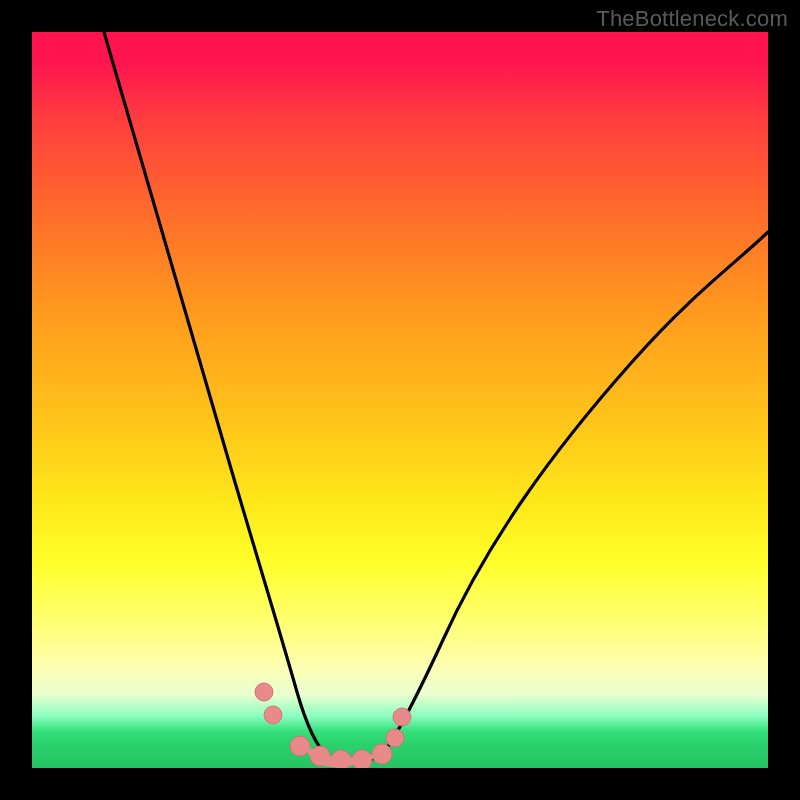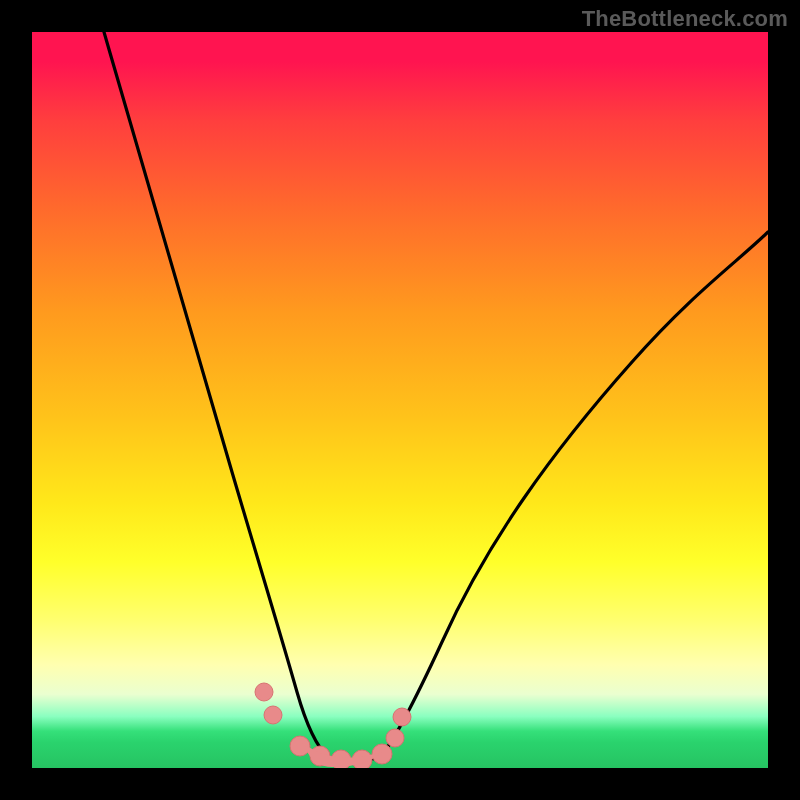--- a/index.html
+++ b/index.html
@@ -11,21 +11,20 @@
     background: #000;
     font-family: Arial, Helvetica, sans-serif;
   }
   .frame {
     position: absolute;
     left: 0;
     top: 0;
     width: 800px;
     height: 800px;
     background: #000;
-    font-weight: bold;
   }
   .plot {
     position: absolute;
     left: 32px;
     top: 32px;
     width: 736px;
     height: 736px;
     background: linear-gradient(
       to bottom,
       #ff1450 0%,

